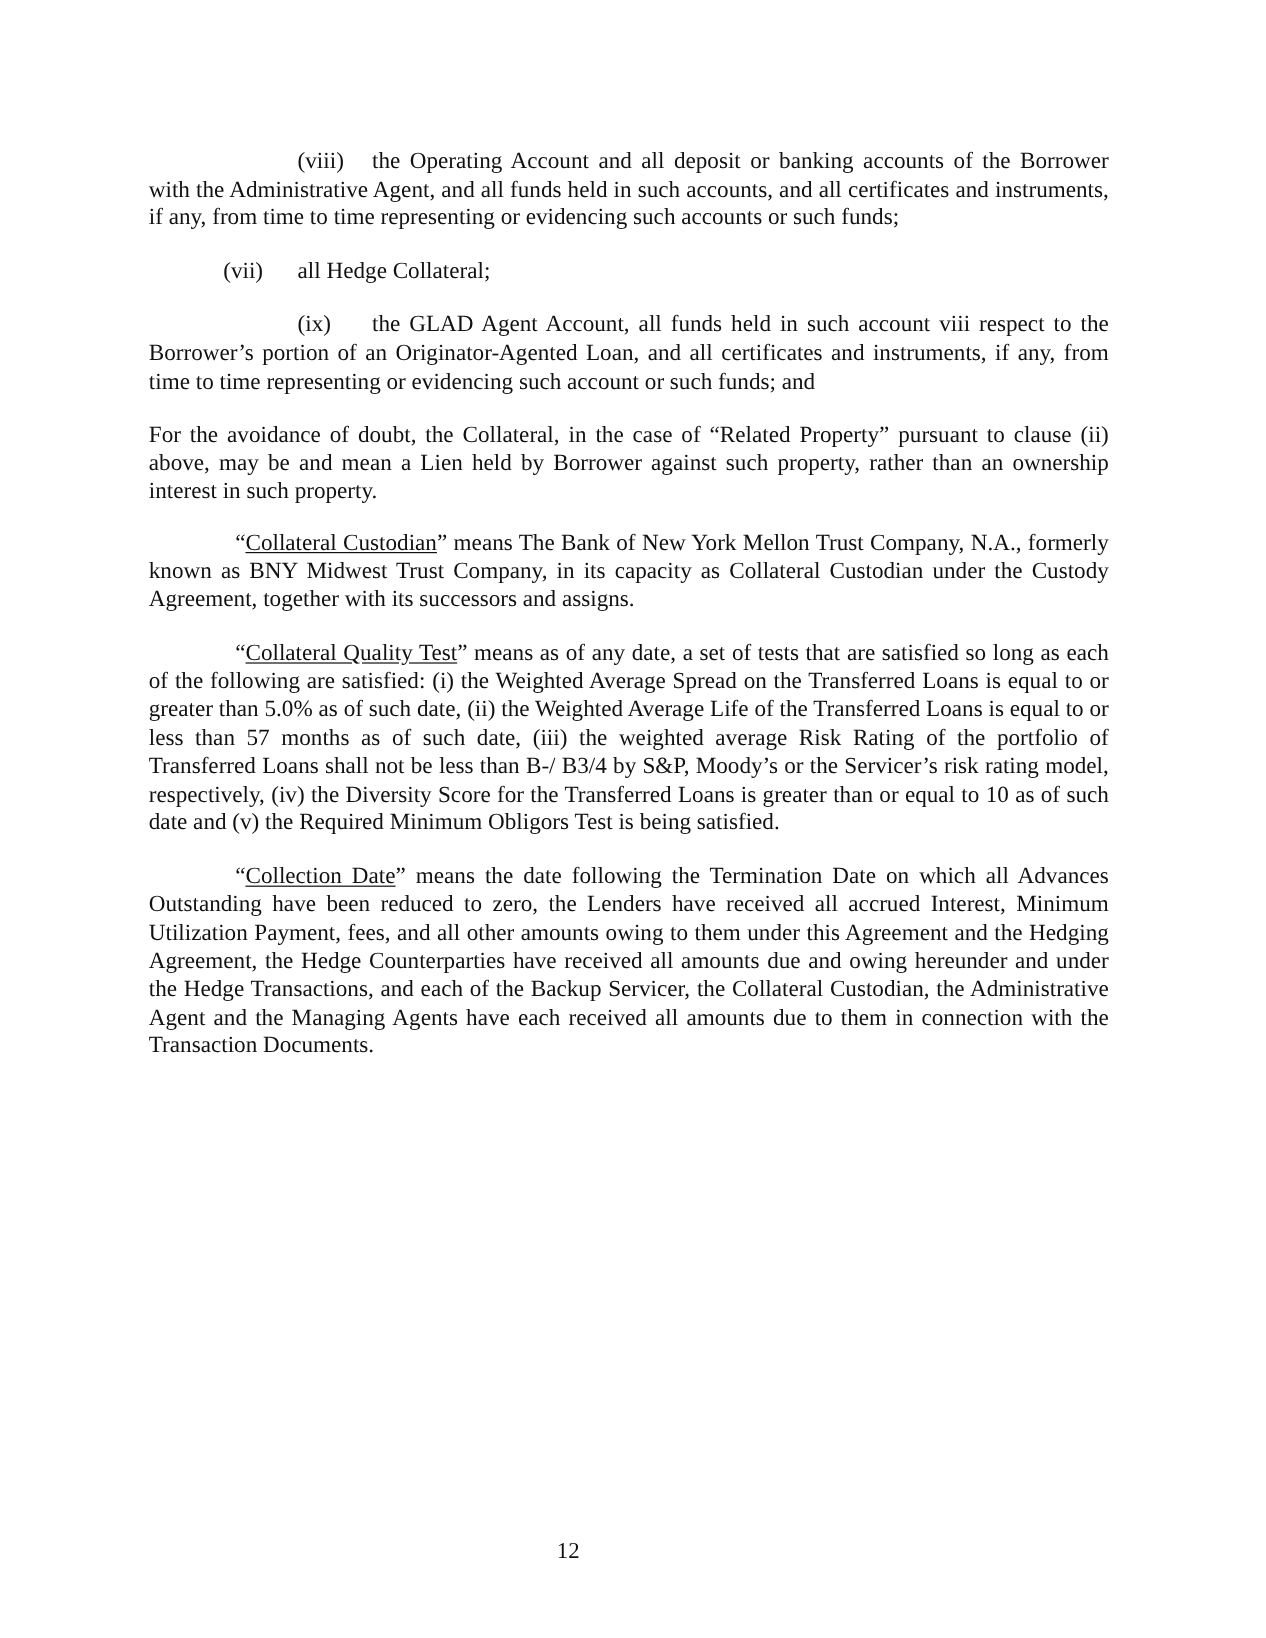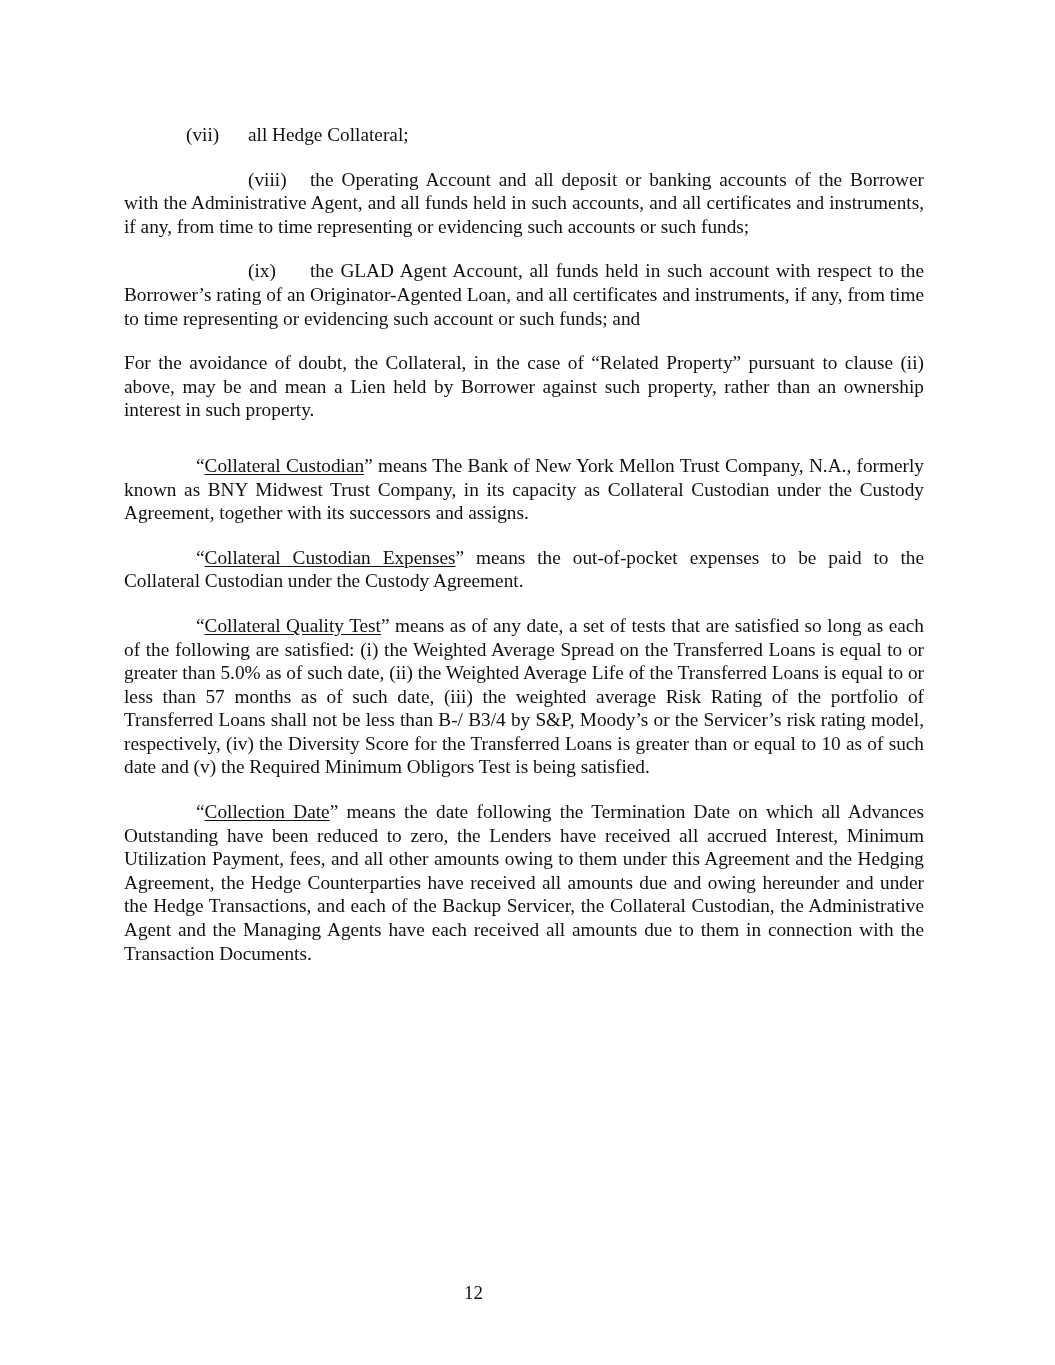--- a/index.html
+++ b/index.html
@@ -30,21 +30,21 @@
     .item {
       padding-left: 62px;
       margin-bottom: 21px;
     }
     .item.single { }
     .item .num {
       display: inline-block;
       width: 62px;
     }
     .para {
-      margin-bottom: 32px;
+      margin-bottom: 19px;
     }
     .def {
       text-indent: 72px;
       margin-bottom: 21px;
       font-family: Liberation Serif, serif;
     }
     .u {
       text-decoration: underline;
       text-underline-offset: 2px;
     }
@@ -55,38 +55,37 @@
       width: 947px;
       text-align: center;
       font-size: 19px;
     }
   </style>
 </head>
 <body>
 
 <div class="page">
 
+  <p class="item" style="padding-left:0;text-indent:124px;">
+    <span class="num" style="text-indent:0;">(viii)</span><span>the Operating Account and all deposit or banking accounts of the Borrower with the Administrative Agent, and all funds held in such accounts, and all certificates and instruments, if any, from time to time representing or evidencing such accounts or such funds;</span>
+  </p>
+
   <p class="item single">
     <span class="num">(vii)</span><span>all Hedge Collateral;</span>
   </p>
 
   <p class="item" style="padding-left:0;text-indent:124px;">
-    <span class="num" style="text-indent:0;">(viii)</span><span>the Operating Account and all deposit or banking accounts of the Borrower with the Administrative Agent, and all funds held in such accounts, and all certificates and instruments, if any, from time to time representing or evidencing such accounts or such funds;</span>
-  </p>
-
-  <p class="item" style="padding-left:0;text-indent:124px;">
-    <span class="num" style="text-indent:0;">(ix)</span><span>the GLAD Agent Account, all funds held in such account with respect to the Borrower’s rating of an Originator-Agented Loan, and all certificates and instruments, if any, from time to time representing or evidencing such account or such funds; and</span>
+    <span class="num" style="text-indent:0;">(ix)</span><span>the GLAD Agent Account, all funds held in such account viii respect to the Borrower’s portion of an Originator-Agented Loan, and all certificates and instruments, if any, from time to time representing or evidencing such account or such funds; and</span>
   </p>
 
 
   <p class="para">For the avoidance of doubt, the Collateral, in the case of “Related Property” pursuant to clause (ii) above, may be and mean a Lien held by Borrower against such property, rather than an ownership interest in such property.</p>
 
   <p class="def"><span>“</span><span class="u">Collateral Custodian</span><span>” means The Bank of New York Mellon Trust Company, N.A., formerly known as BNY Midwest Trust Company, in its capacity as Collateral Custodian under the Custody Agreement, together with its successors and assigns.</span></p>
 
-  <p class="def"><span>“</span><span class="u">Collateral Custodian Expenses</span><span>” means the out-of-pocket expenses to be paid to the Collateral Custodian under the Custody Agreement.</span></p>
 
 
   <p class="def"><span>“</span><span class="u">Collateral Quality Test</span><span>” means as of any date, a set of tests that are satisfied so long as each of the following are satisfied:  (i) the Weighted Average Spread on the Transferred Loans is equal to or greater than 5.0% as of such date, (ii) the Weighted Average Life of the Transferred Loans is equal to or less than 57 months as of such date, (iii) the weighted average Risk Rating of the portfolio of Transferred Loans shall not be less than B-/ B3/4 by S&amp;P, Moody’s or the Servicer’s risk rating model, respectively, (iv) the Diversity Score for the Transferred Loans is greater than or equal to 10 as of such date and (v) the Required Minimum Obligors Test is being satisfied.</span></p>
 
 
   <p class="def"><span>“</span><span class="u">Collection Date</span><span>” means the date following the Termination Date on which all Advances Outstanding have been reduced to zero, the Lenders have received all accrued Interest, Minimum Utilization Payment, fees, and all other amounts owing to them under this Agreement and the Hedging Agreement, the Hedge Counterparties have received all amounts due and owing hereunder and under the Hedge Transactions, and each of the Backup Servicer, the Collateral Custodian, the Administrative Agent and the Managing Agents have each received all amounts due to them in connection with the Transaction Documents.</span></p>
 
 </div>
 
 <div class="page-number">12</div>

